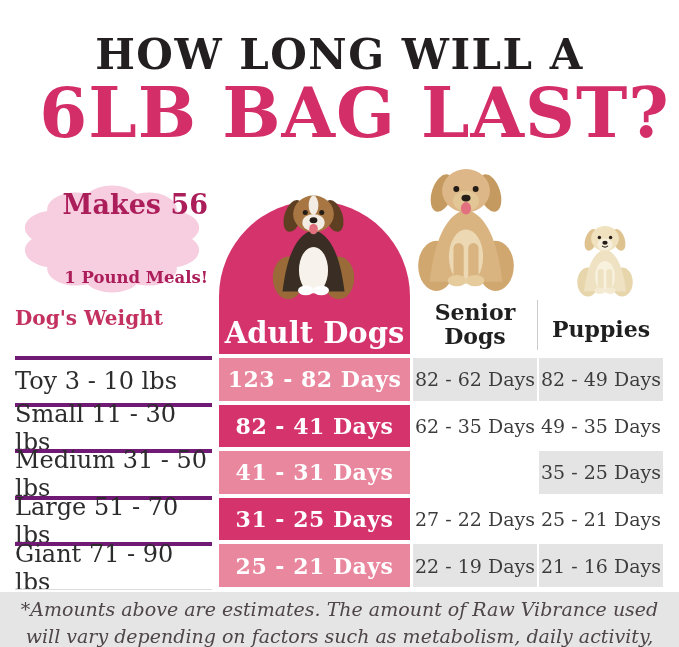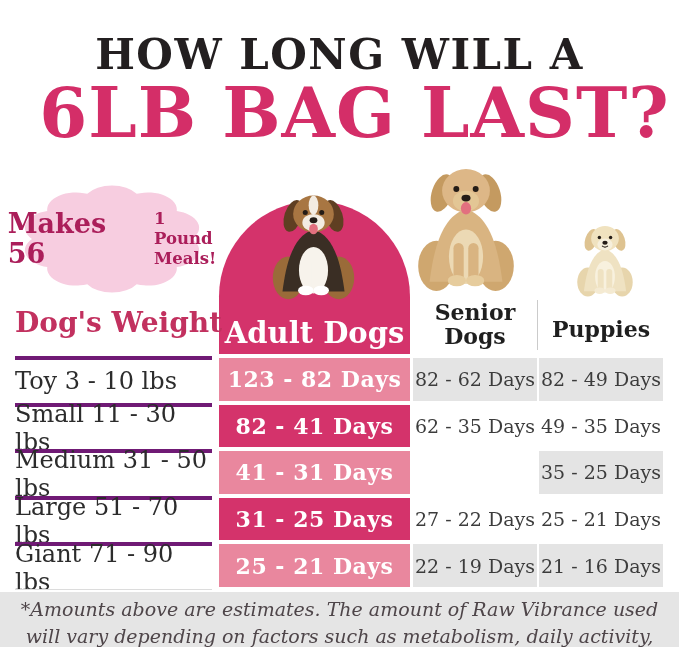--- a/index.html
+++ b/index.html
@@ -8,40 +8,40 @@
 
   
   .title1{position:absolute;top:-4px;left:0;width:100%;text-align:center;
           font-size:42px;font-weight:700;letter-spacing:1.5px;color:#231f20;}
   .title2{position:absolute;top:38px;left:15px;width:100%;text-align:center;
           font-size:69px;font-weight:700;letter-spacing:1px;color:#d42e68;}
 
   
   .badge{position:absolute;left:16px;top:148px;width:192px;height:114px;}
   .badge svg{position:absolute;inset:0;width:100%;height:100%;}
-  .badge-text{position:absolute;inset:0;display:flex;flex-direction:row;
-              align-items:center;justify-content:center;color:#ab1e5a;gap:48px;}
+  .badge-text{position:absolute;inset:0;display:flex;flex-direction:column;
+              align-items:flex-end;justify-content:center;color:#ab1e5a;gap:48px;}
   .badge-line1{font-size:27px;font-weight:700;line-height:1.1;}
   .badge-line2{font-size:16.5px;font-weight:700;line-height:1.2;}
 
   
   .arch{position:absolute;left:219px;top:167px;width:191px;height:153px;
         background:#d4336b;border-radius:96px 96px 0 0;}
   .adult-header{position:absolute;bottom:4px;left:0;width:100%;text-align:center;
                 color:#ffffff;font-size:29px;font-weight:700;}
 
   .dog-img{position:absolute;}
 
   .col-header{position:absolute;text-align:center;color:#1f1f1f;font-weight:600;
               font-size:22px;line-height:1.1;white-space:pre-line;}
   .senior-header{left:413px;width:124px;top:266px;}
   .puppies-header{left:539px;width:124px;top:283px;}
   .header-divider{position:absolute;left:537px;top:266px;width:1px;height:50px;background:#cbcbcb;}
 
-  .weight-header{position:absolute;left:15px;top:272px;font-size:28px;font-weight:700;color:#c2315f;}
+  .weight-header{position:absolute;left:15px;top:272px;font-size:20px;font-weight:700;color:#c2315f;}
 
   
   .row{position:absolute;left:0;width:679px;height:46.6px;}
   .cell-weight{position:absolute;left:15px;width:197px;top:0;bottom:0;
                border-top:4px solid #701a75;display:flex;align-items:center;
                font-size:24px;color:#2c2c2c;}
   .cell{position:absolute;top:2px;bottom:2px;display:flex;align-items:center;justify-content:center;}
   .adult-cell{left:219px;width:191px;color:#fff;font-weight:700;font-size:22px;letter-spacing:.5px;}
   .senior-cell{left:413px;width:124px;font-size:19px;color:#3c3c3c;}
   .pup-cell{left:539px;width:124px;font-size:19px;color:#3c3c3c;}

